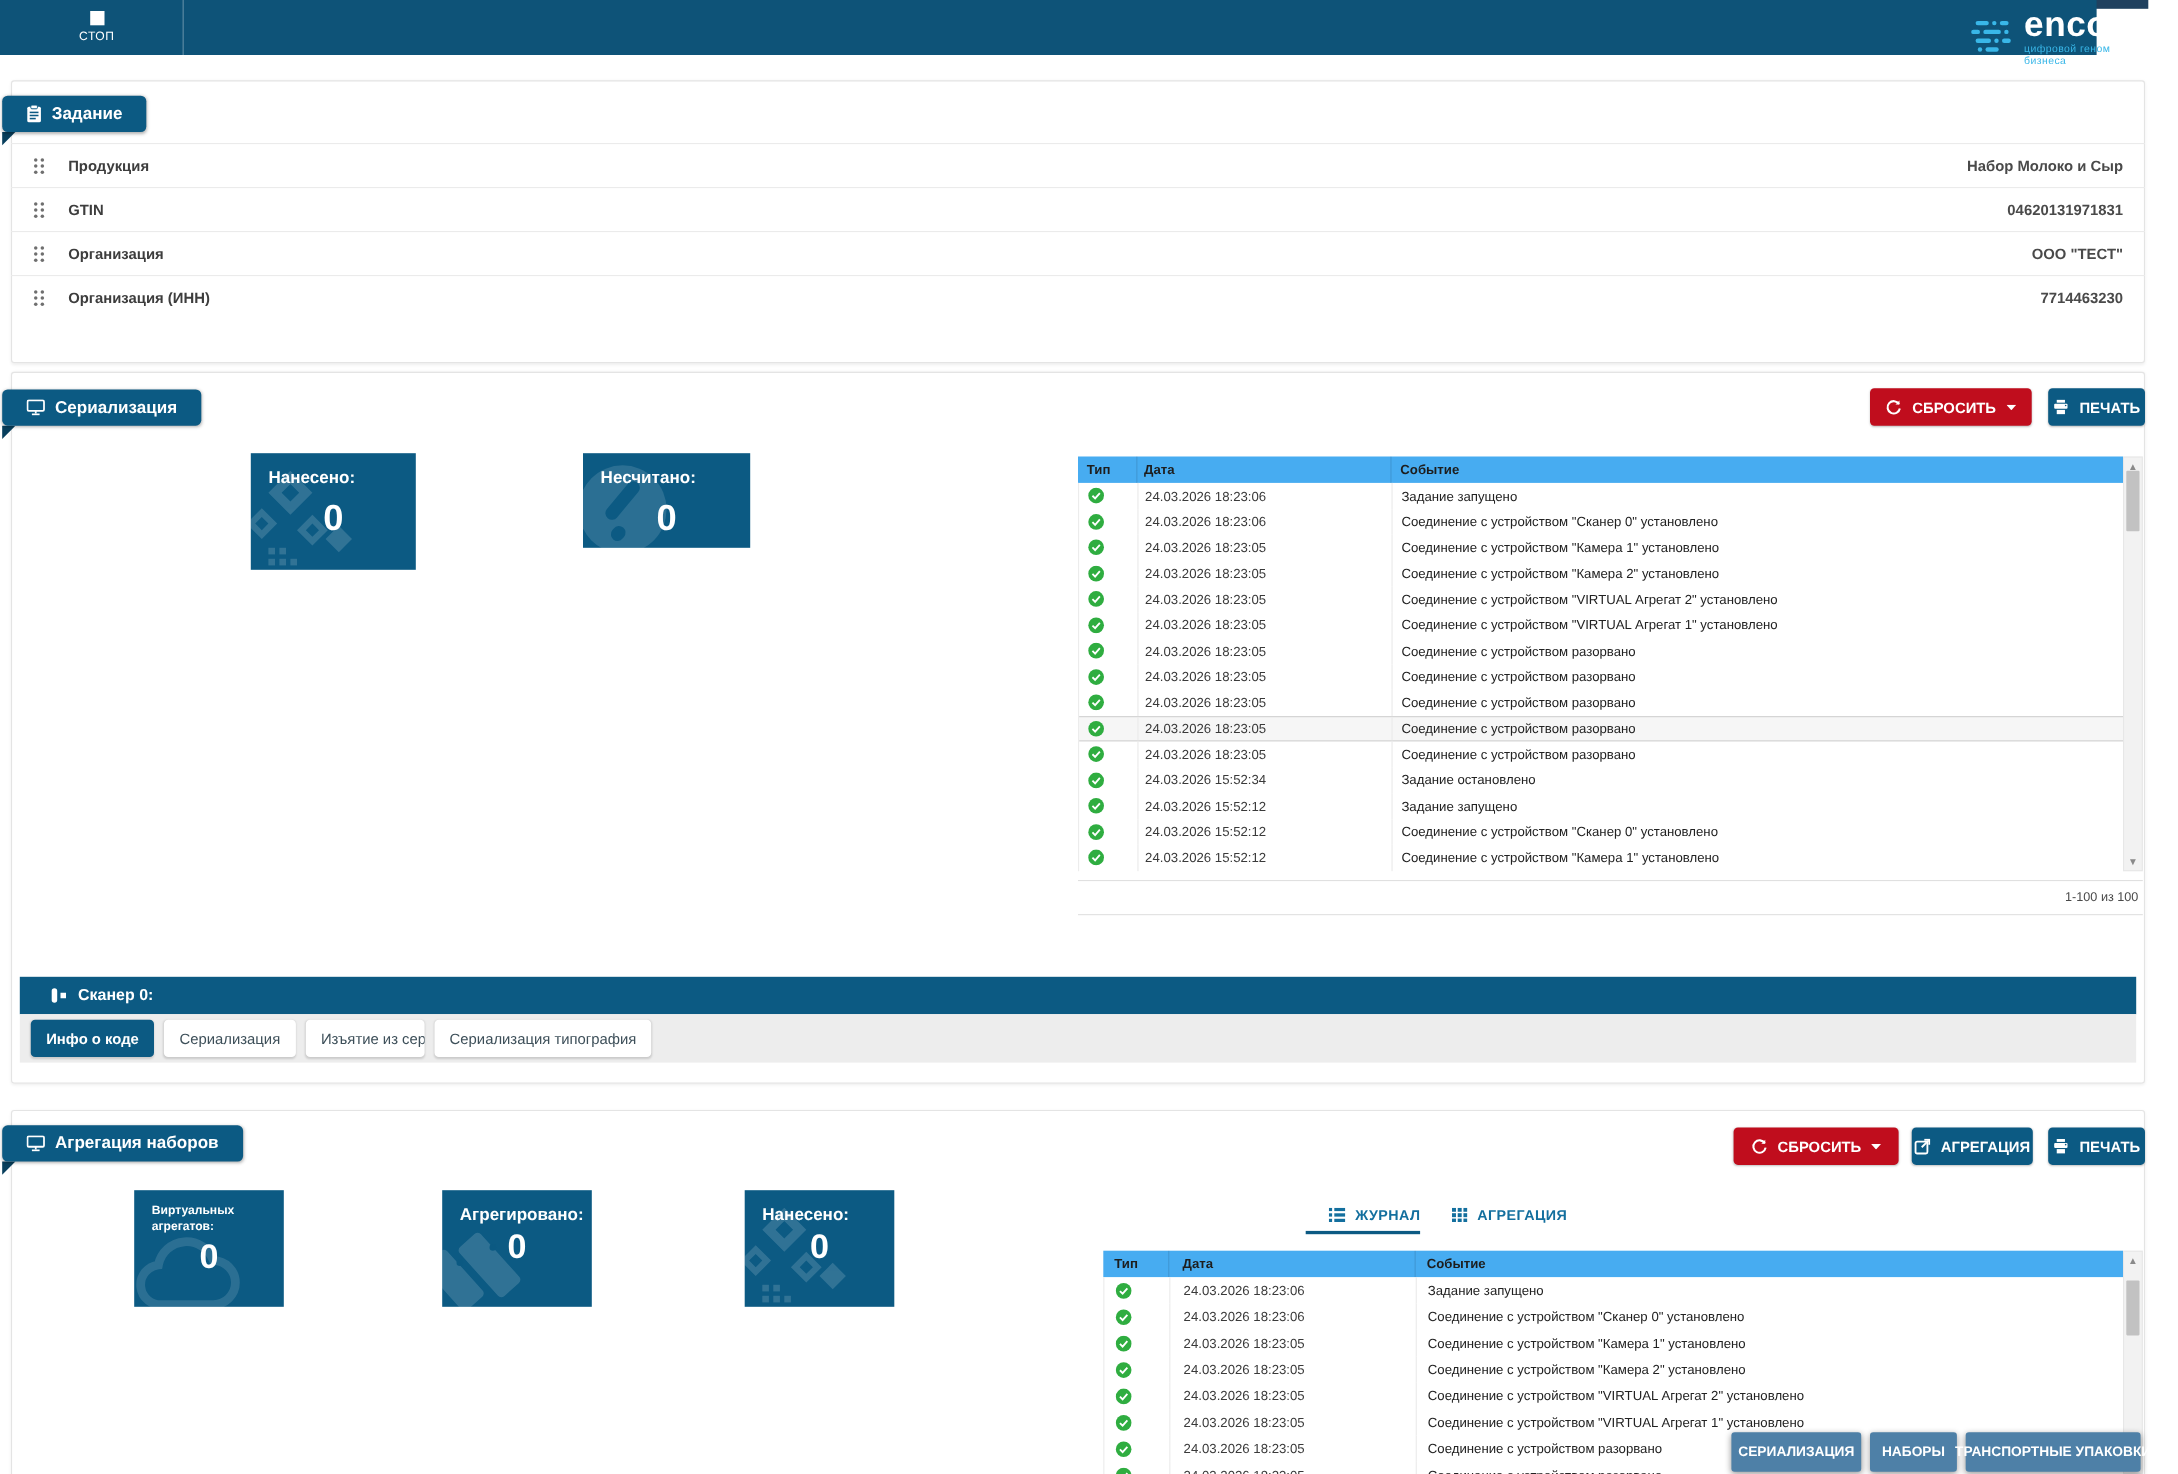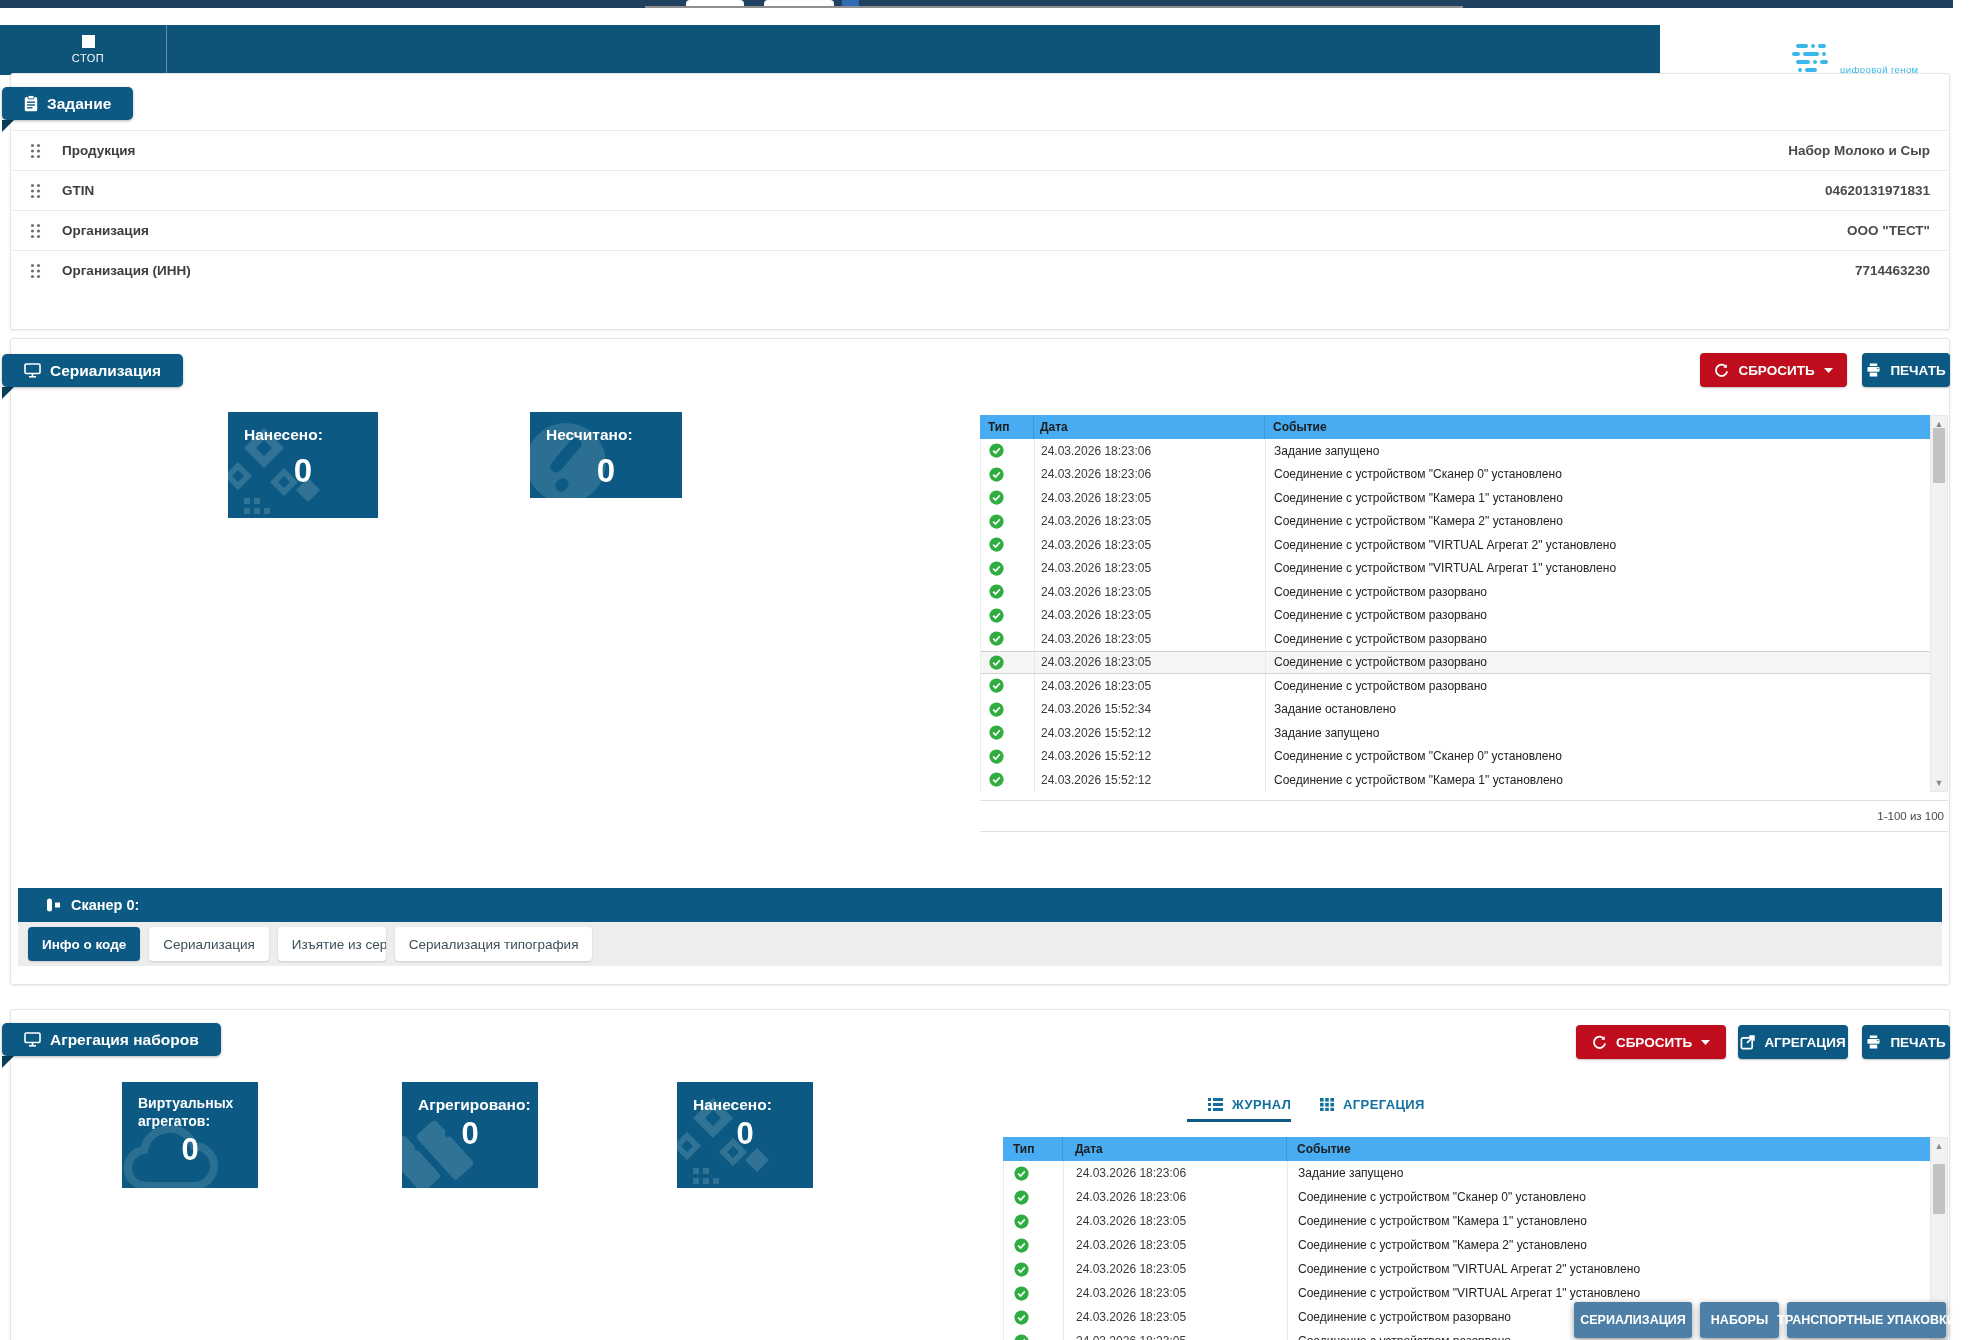--- a/index.html
+++ b/index.html
@@ -14,21 +14,21 @@
 
   
   .top-sliver{ position:absolute; left:0; top:0; width:1953px; height:8px; background:#20415f; }
   .ts-seg{ position:absolute; top:0; height:8px; }
   .ts-w1{ left:686px; width:58px; background:#fff; border-radius:4px 4px 0 0; }
   .ts-w2{ left:764px; width:70px; background:#fdfdfd; border-radius:4px 4px 0 0; }
   .ts-b1{ left:842px; width:17px; background:#2e6db4; }
   .ts-line{ position:absolute; left:645px; top:6px; width:818px; height:2px; background:#8f8f8f; }
 
   
-  .topbar{ position:absolute; left:0; top:25px; width:1660px; height:50px; background:var(--topbar); }
+  .topbar{ position:absolute; left:0; top:0; width:1906px; height:50px; background:var(--topbar); }
   .stop-btn{ position:absolute; left:55px; top:4px; width:66px; height:44px; color:#fff;
     text-align:center; cursor:pointer; }
   .stop-square{ width:13px; height:13px; background:#fff; margin:6px auto 4px auto; }
   .stop-label{ font-size:11px; letter-spacing:.5px; }
   .topbar-divider{ position:absolute; left:166px; top:0; width:1px; height:50px; background:rgba(255,255,255,.35); }
   .brand{ position:absolute; left:1790px; top:7px; display:flex; align-items:center; gap:8px; }
   .brand-text{ display:flex; flex-direction:column; align-items:flex-end; }
   .brand-name{ color:#fff; font-size:32px; font-weight:bold; line-height:.95; letter-spacing:.5px; }
   .brand-tag{ color:#39b7e8; font-size:9.5px; letter-spacing:.4px; margin-top:2px; }
 
@@ -72,21 +72,21 @@
   .tile{ position:absolute; background:var(--primary); color:#fff; overflow:hidden; }
   .tile .wm{ position:absolute; left:-6px; bottom:-10px; }
   .tile-label{ position:relative; padding:13px 14px 0 16px; font-size:15.5px; font-weight:bold; line-height:1.25; z-index:2; }
   .tile-value{ position:relative; text-align:center; font-size:33px; font-weight:bold; margin-top:8px; z-index:2; }
   .ts1{ left:228px; top:412px; width:150px; height:106px; }
   .ts2{ left:530px; top:412px; width:152px; height:86px; }
   .ta1{ left:122px; top:1082px; width:136px; height:106px; }
   .ta2{ left:402px; top:1082px; width:136px; height:106px; }
   .ta3{ left:677px; top:1082px; width:136px; height:106px; }
   .ta1 .tile-value, .ta2 .tile-value, .ta3 .tile-value{ font-size:31px; margin-top:2px; }
-  .ta1 .tile-label{ font-size:14px; }
+  .ta1 .tile-label{ font-size:11px; }
 
   
   .log-head{ position:absolute; height:24px; background:var(--thead); display:flex;
     align-items:center; font-size:12px; font-weight:bold; color:#1d1d1d; }
   .log-head > div{ border-right:1px solid rgba(0,0,0,.12); height:100%; display:flex; align-items:center; }
   .log-head > div:last-child{ border-right:none; }
   .log-body{ position:absolute; border-left:1px solid #ececec; }
   .log-row{ display:flex; align-items:center; font-size:12px; color:#222; }
   .log-row > div{ height:100%; display:flex; align-items:center; border-right:1px solid #eaeaea; }
   .log-row > div:last-child{ border-right:none; }

